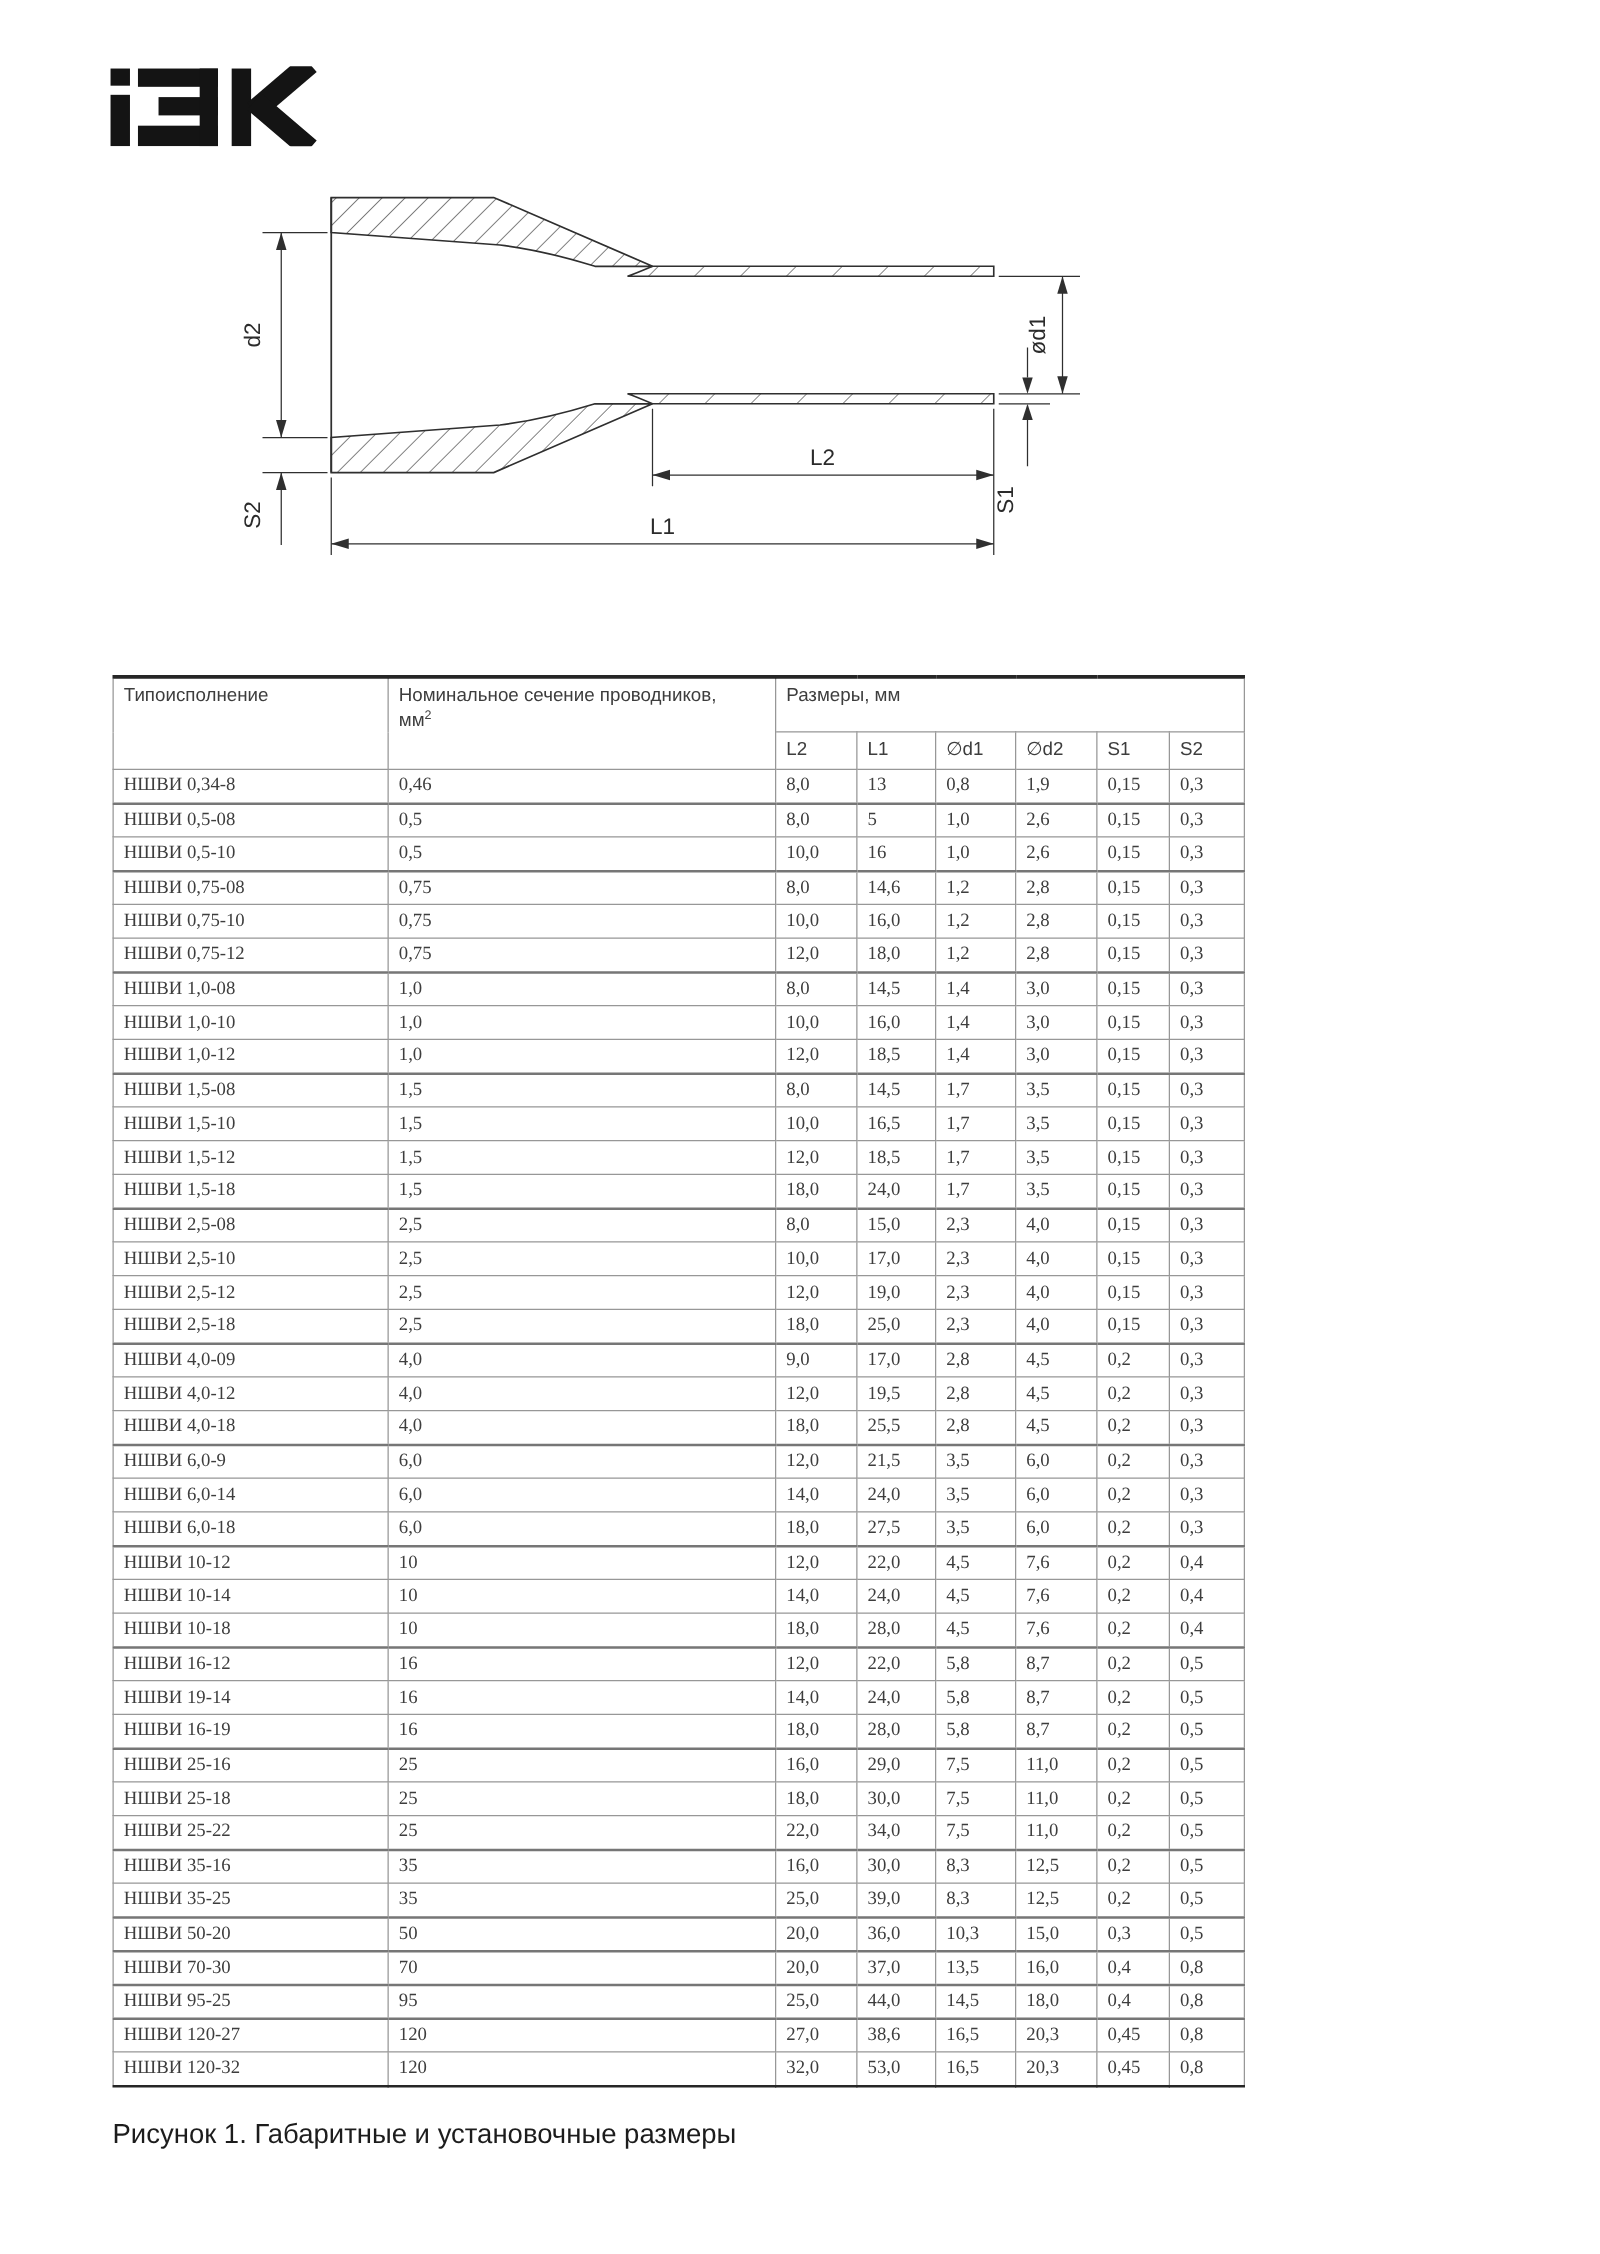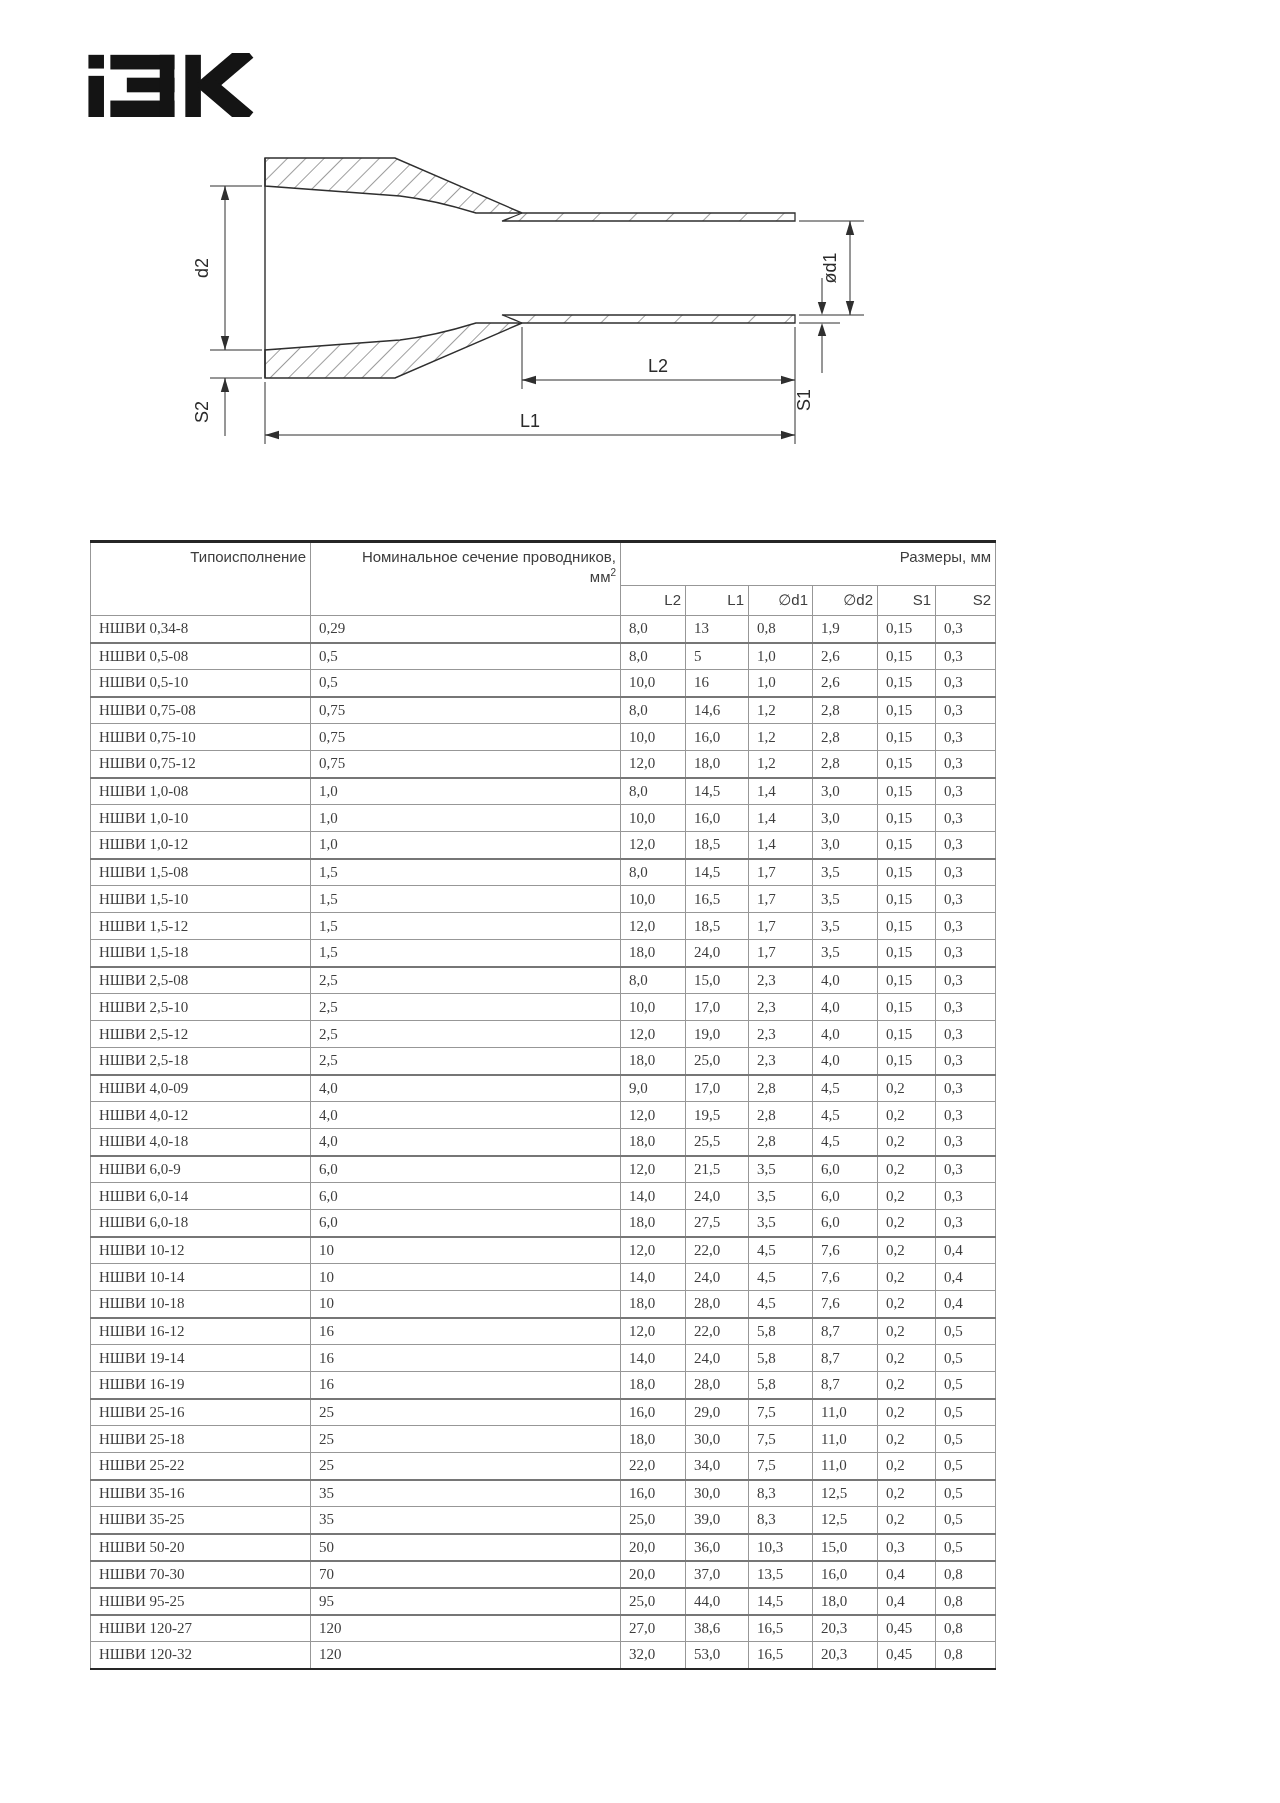--- a/index.html
+++ b/index.html
@@ -13,21 +13,21 @@
   #drawing{position:absolute;left:150px;top:148px;}
   #drawing text{font-family:"Liberation Sans", sans-serif;font-size:18px;fill:#2b2b2b;}
 
   
   #spec-table{position:absolute;left:90px;top:540px;width:905px;border-collapse:collapse;table-layout:fixed;
               font-size:15px;color:#3d3d3d;border-top:3px solid #262626;border-bottom:2px solid #262626;}
   #spec-table th,#spec-table td{border:1px solid #979797;padding:2px 4px 2px 8px;text-align:left;
               font-weight:normal;vertical-align:middle;white-space:nowrap;overflow:hidden;}
   #spec-table thead tr.h1{height:44px;}
   #spec-table thead tr.h2{height:30px;}
-  #spec-table thead th{vertical-align:top;padding-top:5px;white-space:normal;line-height:1.25;text-align:right;}
+  #spec-table thead th{vertical-align:top;padding-top:5px;white-space:normal;line-height:1.25;}
   #spec-table tbody tr{height:27px;font-family:Liberation Serif, serif;}
   #spec-table tbody tr.group-start td{border-top:2px solid #767676;}
   sup{font-size:10px;}
 
   .col-type{width:220px;}.col-sect{width:310px;}
   .col-l2{width:65px;}.col-l1{width:63px;}.col-d1{width:64px;}.col-d2{width:65px;}
   .col-s1{width:58px;}.col-s2{width:60px;}
 
   
   #caption{position:absolute;left:90px;top:1694px;font-size:22px;color:#1c1c1c;}
@@ -142,21 +142,21 @@
         <th>∅d1</th>
         <th>∅d2</th>
         <th>S1</th>
         <th>S2</th>
       </tr>
     </thead>
     <tbody>
 
     <tr>
         <td>НШВИ 0,34-8</td>
-        <td>0,29</td>
+        <td>0,46</td>
         <td>8,0</td>
         <td>13</td>
         <td>0,8</td>
         <td>1,9</td>
         <td>0,15</td>
         <td>0,3</td>
       </tr>
         <tr class="group-start">
         <td>НШВИ 0,5-08</td>
         <td>0,5</td>
@@ -533,14 +533,15 @@
         <td>32,0</td>
         <td>53,0</td>
         <td>16,5</td>
         <td>20,3</td>
         <td>0,45</td>
         <td>0,8</td>
       </tr>
       </tbody>
   </table>
 
+  <div id="caption">Рисунок 1. Габаритные и установочные размеры</div>
 
 </div>
 
 </body></html>

